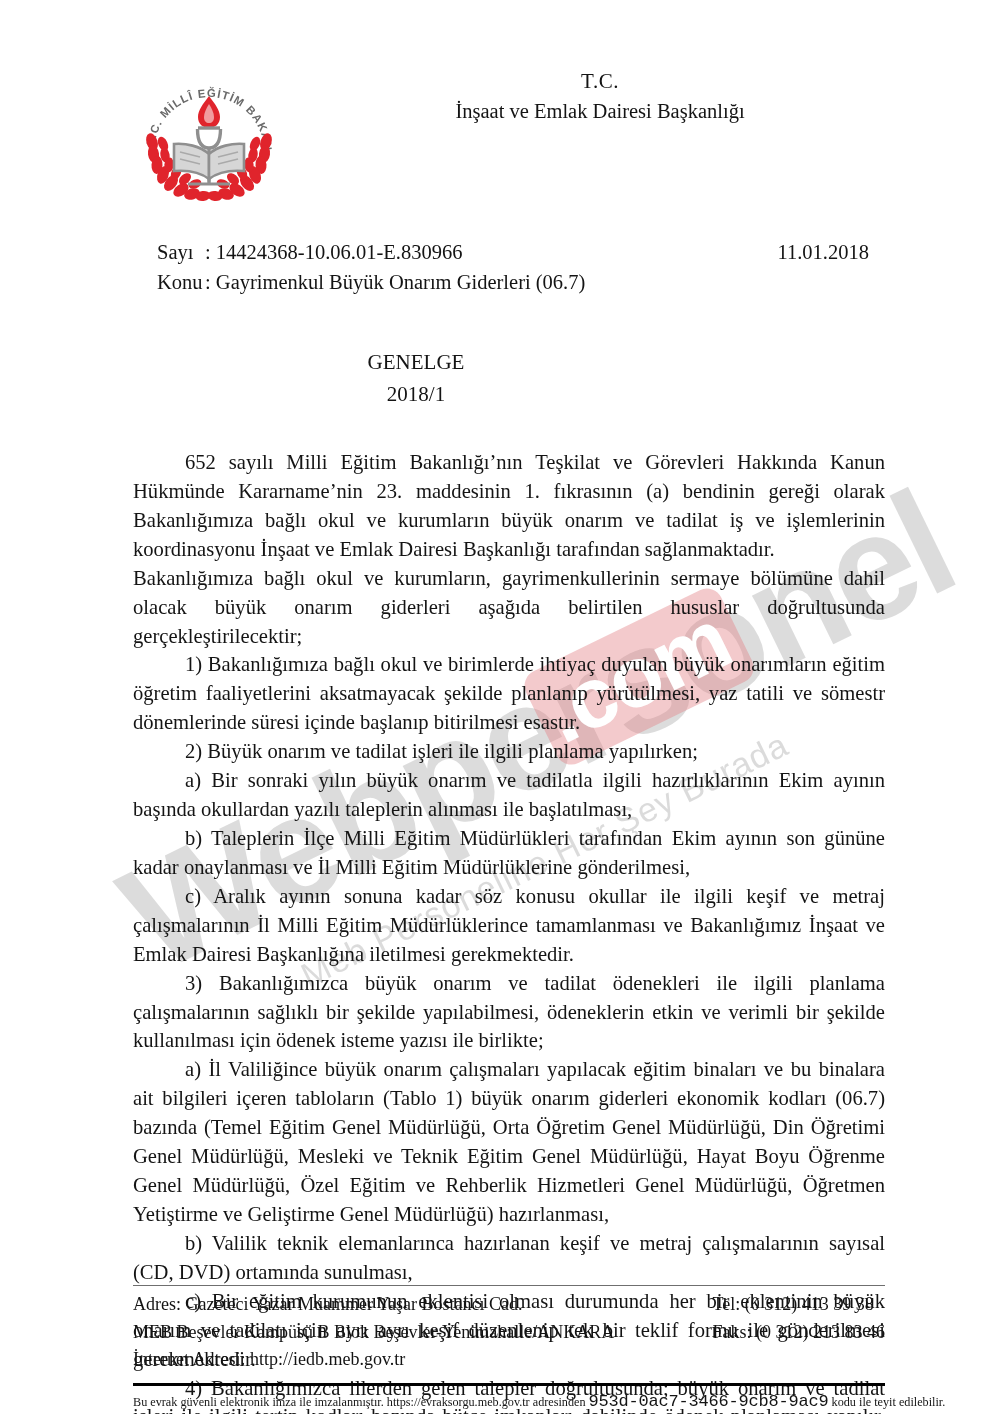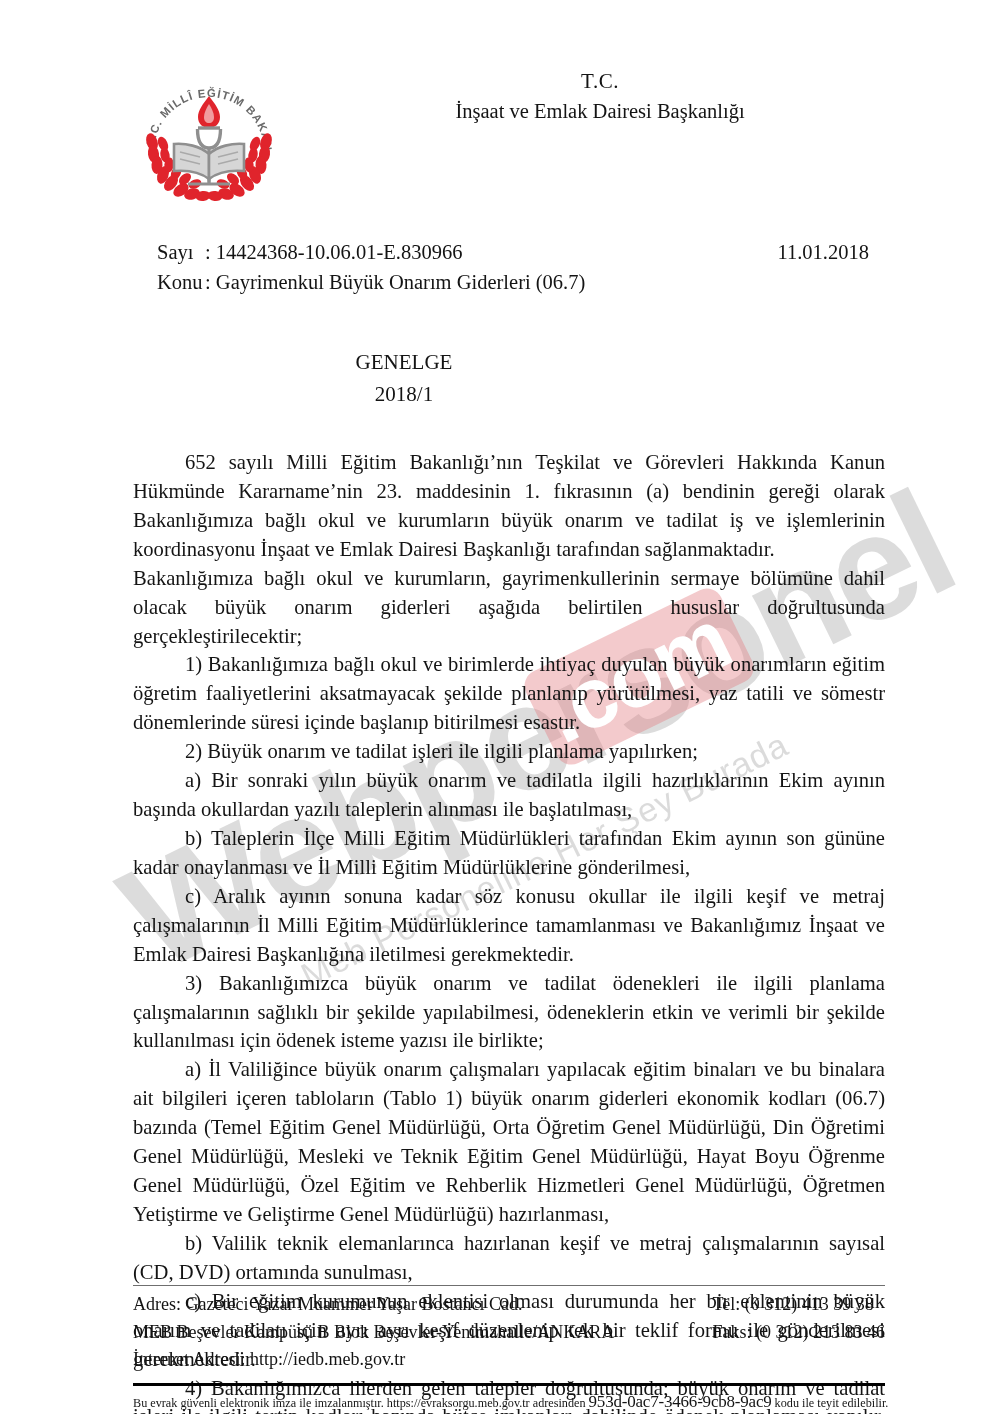--- a/index.html
+++ b/index.html
@@ -136,21 +136,21 @@
   }
   .meta-date {
     position: absolute;
     right: 4px;
     top: 0;
   }
 
   
   .title-block {
     position: absolute;
-    left: 0;
+    left: 12px;
     top: 347px;
     width: 808px;
     text-align: center;
     z-index: 10;
     font-size: 21px;
     line-height: 1.52;
   }
 
   
   .body {
@@ -205,21 +205,21 @@
     height: 3px;
     background: #000000;
   }
   .esign {
     margin-top: 5px;
     font-size: 12.2px;
     line-height: 1.3;
     white-space: nowrap;
   }
   .esign .code {
-    font-family: Liberation Serif, serif;
+    font-family: Liberation Mono, monospace;
     font-size: 17px;
     letter-spacing: -0.2px;
     padding: 0 3px;
   }
 </style>
 </head>
 <body>
 
 <div class="page">
 

